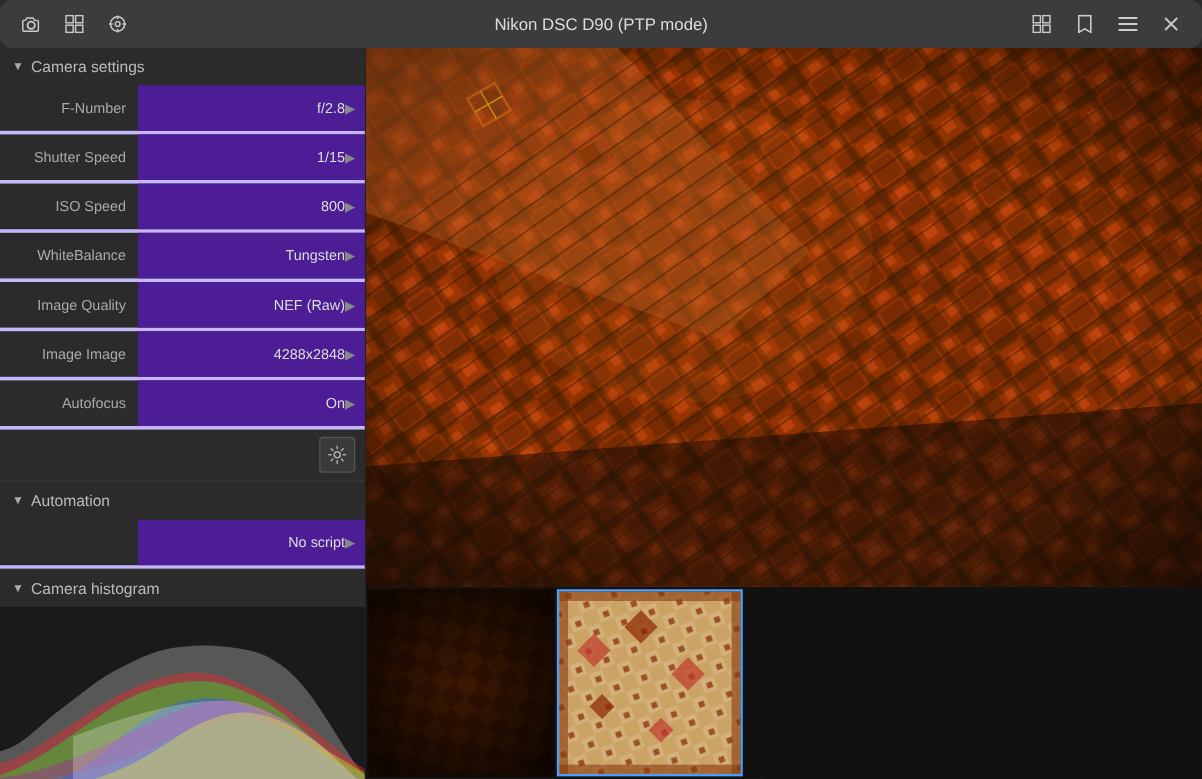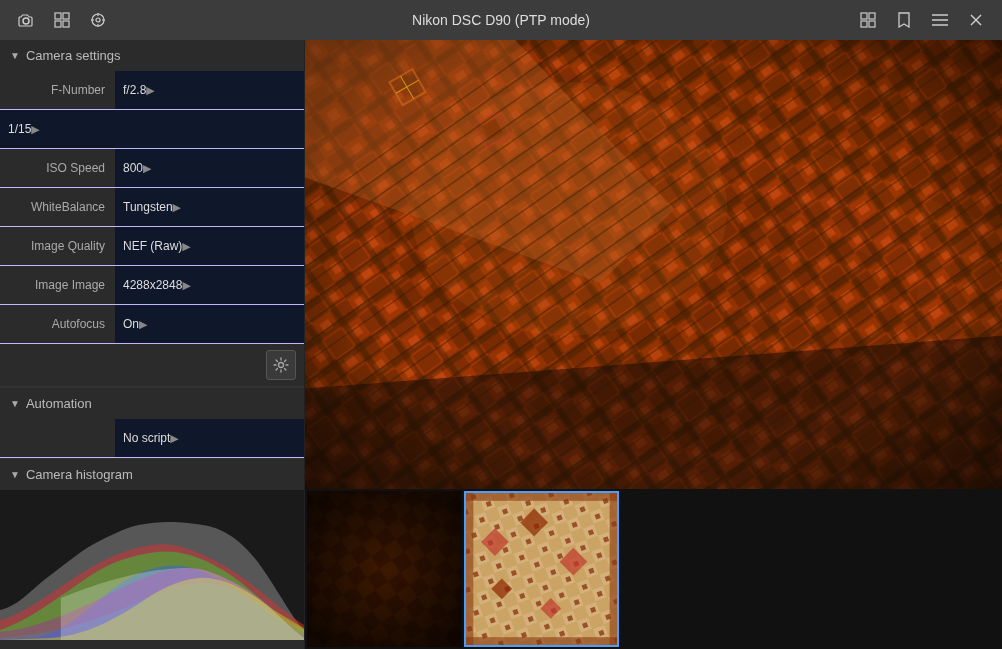--- a/index.html
+++ b/index.html
@@ -17,20 +17,21 @@
 
     
     .titlebar {
       display: flex;
       align-items: center;
       justify-content: space-between;
       background: #3c3c3c;
       height: 40px;
       padding: 0 10px;
       flex-shrink: 0;
+      border-radius: 11px;
     }
     .titlebar-left {
       display: flex;
       align-items: center;
       gap: 8px;
     }
     .titlebar-icons {
       display: flex;
       align-items: center;
       gap: 4px;
@@ -99,40 +100,40 @@
       cursor: pointer;
       user-select: none;
     }
     .section-header .arrow {
       font-size: 10px;
       color: #aaa;
     }
     .settings-row {
       display: flex;
       align-items: center;
-      border-bottom: 1px solid #c4b5fd;
+      border-bottom: 3px solid #c4b5fd;
       min-height: 38px;
     }
     .settings-label {
       width: 115px;
       flex-shrink: 0;
       padding: 6px 10px;
       color: #aaa;
       font-size: 12px;
       text-align: right;
     }
     .settings-value {
       flex: 1;
-      background: #0f172a;
+      background: #4c1d95;
       padding: 6px 8px;
       color: #ddd;
       font-size: 12px;
       display: flex;
       align-items: center;
-      justify-content: flex-start;
+      justify-content: flex-end;
       cursor: pointer;
       min-height: 38px;
     }
     .settings-value .chevron {
       color: #888;
       font-size: 11px;
     }
 
     .settings-footer {
       display: flex;
@@ -280,20 +281,21 @@
     <div id="settings-rows-container">
 
     <div class="settings-row">
           <div class="settings-label">F-Number</div>
           <div class="settings-value">
             <span>f/2.8</span>
             <span class="chevron">▶</span>
           </div>
         </div>
         <div class="settings-row">
+          <div class="settings-label">Shutter Speed</div>
           <div class="settings-value">
             <span>1/15</span>
             <span class="chevron">▶</span>
           </div>
         </div>
         <div class="settings-row">
           <div class="settings-label">ISO Speed</div>
           <div class="settings-value">
             <span>800</span>
             <span class="chevron">▶</span>

